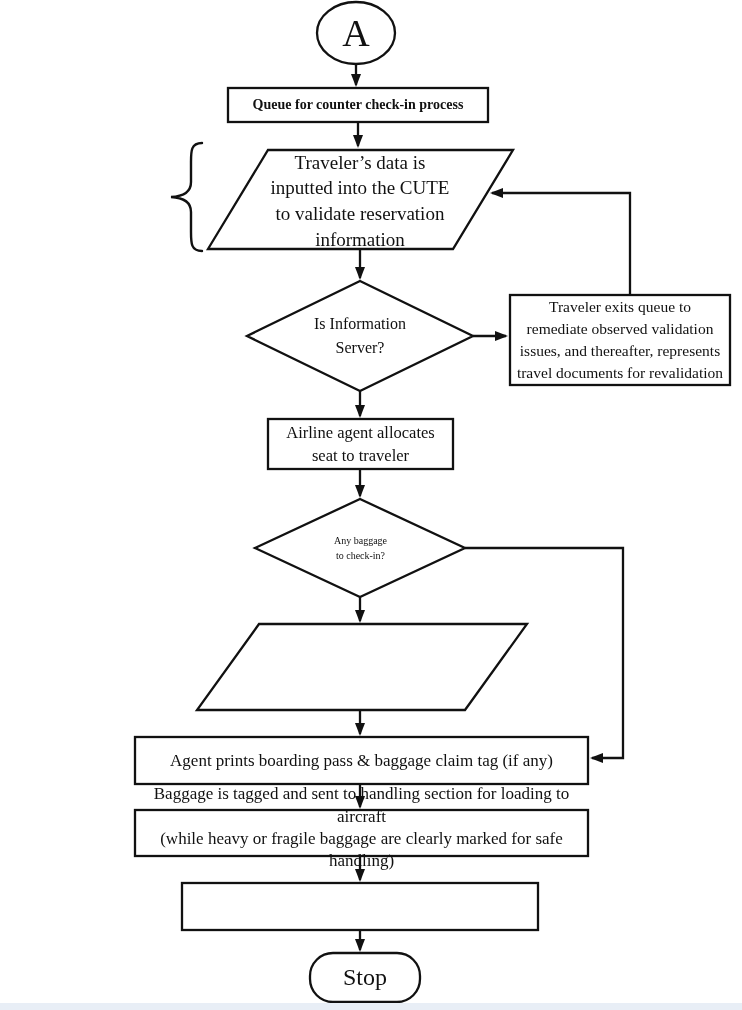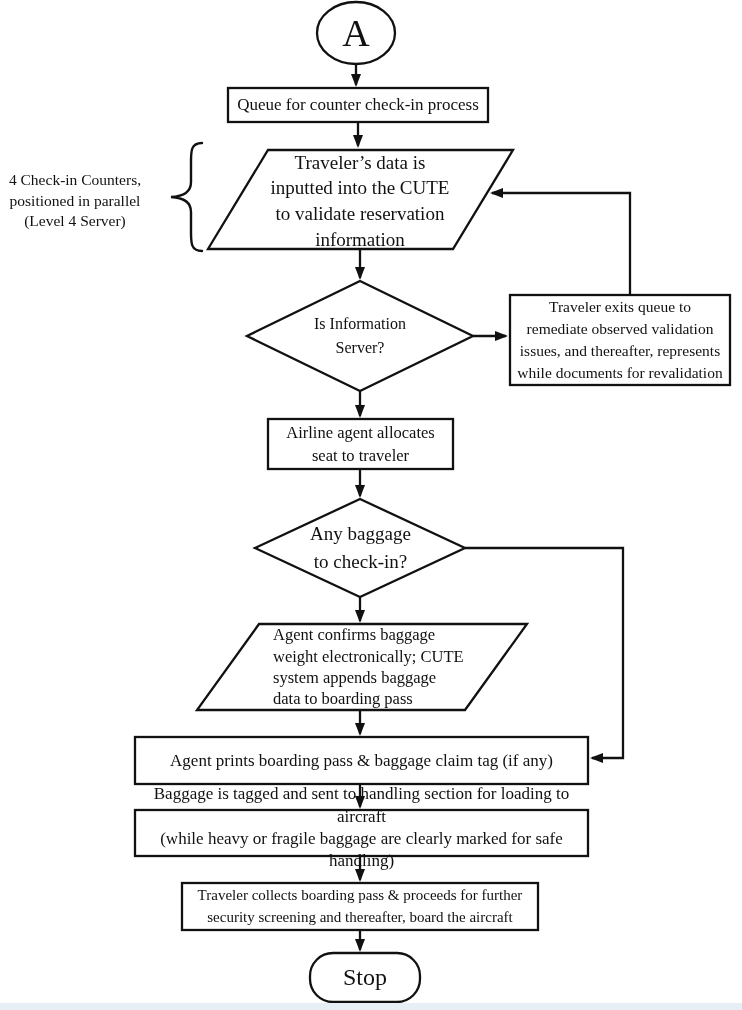--- a/index.html
+++ b/index.html
@@ -67,54 +67,45 @@
     <polygon points="360,499 465,548 360,597 255,548"></polygon>
     <polygon points="259,624 527,624 465,710 197,710"></polygon>
     <rect x="135" y="737" width="453" height="47"></rect>
     <rect x="135" y="810" width="453" height="46"></rect>
     <rect x="182" y="883" width="356" height="47"></rect>
     <rect x="310" y="953" width="110" height="49" rx="23" ry="23"></rect>
   </svg>
 
   <div class="lbl" style="left:316px; top:7px; width:80px; height:52px; font-size:38px;">A</div>
 
-  <div class="lbl" style="left:228px; top:88px; width:260px; height:34px; font-size:17px;">Queue for counter check-in process</div>
+  <div class="lbl" style="left:228px; top:88px; width:260px; height:34px; font-size:14px;font-weight:bold;">Queue for counter check-in process</div>
 
-  <div class="lbl" style="left:0px; top:166px; width:150px; height:70px; font-size:15.5px; line-height:1.32;">4 Check-in Counters,
-positioned in parallel
-(Level 4 Server)</div>
 
   <div class="lbl" style="left:250px; top:155px; width:220px; height:92px; font-size:19px; line-height:1.35;">Traveler’s data is
 inputted into the CUTE
 to validate reservation
 information</div>
 
   <div class="lbl" style="left:285px; top:283px; width:150px; height:106px; font-size:16px; line-height:1.5;">Is Information
 Server?</div>
 
   <div class="lbl" style="left:516px; top:297px; width:208px; height:86px; font-size:15.5px; line-height:1.42;">Traveler exits queue to
 remediate observed validation
 issues, and thereafter, represents
-while documents for revalidation</div>
+travel documents for revalidation</div>
 
   <div class="lbl" style="left:268px; top:419px; width:185px; height:50px; font-size:16.5px; line-height:1.4;">Airline agent allocates
 seat to traveler</div>
 
-  <div class="lbl" style="left:283px; top:501px; width:155px; height:94px; font-size:19px; line-height:1.5;">Any baggage
+  <div class="lbl" style="left:283px; top:501px; width:155px; height:94px; font-size:10px; line-height:1.5;">Any baggage
 to check-in?</div>
 
-  <div class="lbl left" style="left:273px; top:626px; width:212px; height:82px; font-size:16.5px; line-height:1.3;">Agent confirms baggage
-weight electronically; CUTE
-system appends baggage
-data to boarding pass</div>
 
   <div class="lbl" style="left:135px; top:737px; width:453px; height:47px; font-size:17px;">Agent prints boarding pass &amp; baggage claim tag (if any)</div>
 
   <div class="lbl" style="left:135px; top:810px; width:453px; height:36px; font-size:17px; line-height:1.32;">Baggage is tagged and sent to handling section for loading to aircraft
 (while heavy or fragile baggage are clearly marked for safe handling)</div>
 
-  <div class="lbl" style="left:182px; top:883px; width:356px; height:47px; font-size:15px; line-height:1.45;">Traveler collects boarding pass &amp; proceeds for further
-security screening and thereafter, board the aircraft</div>
 
   <div class="lbl" style="left:310px; top:953px; width:110px; height:49px; font-size:24px;">Stop</div>
 
   <div class="footer-strip"></div>
 </div>
 
 </body></html>

